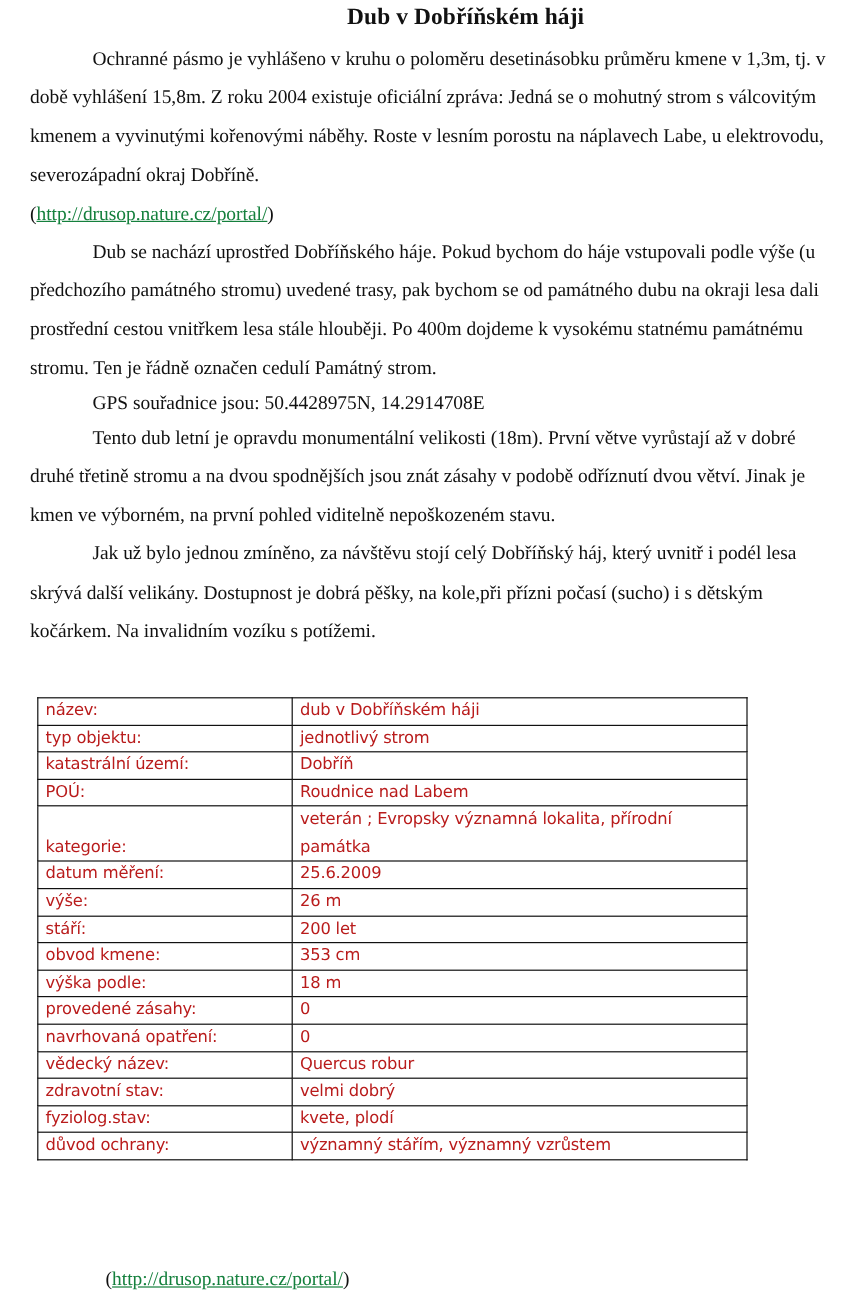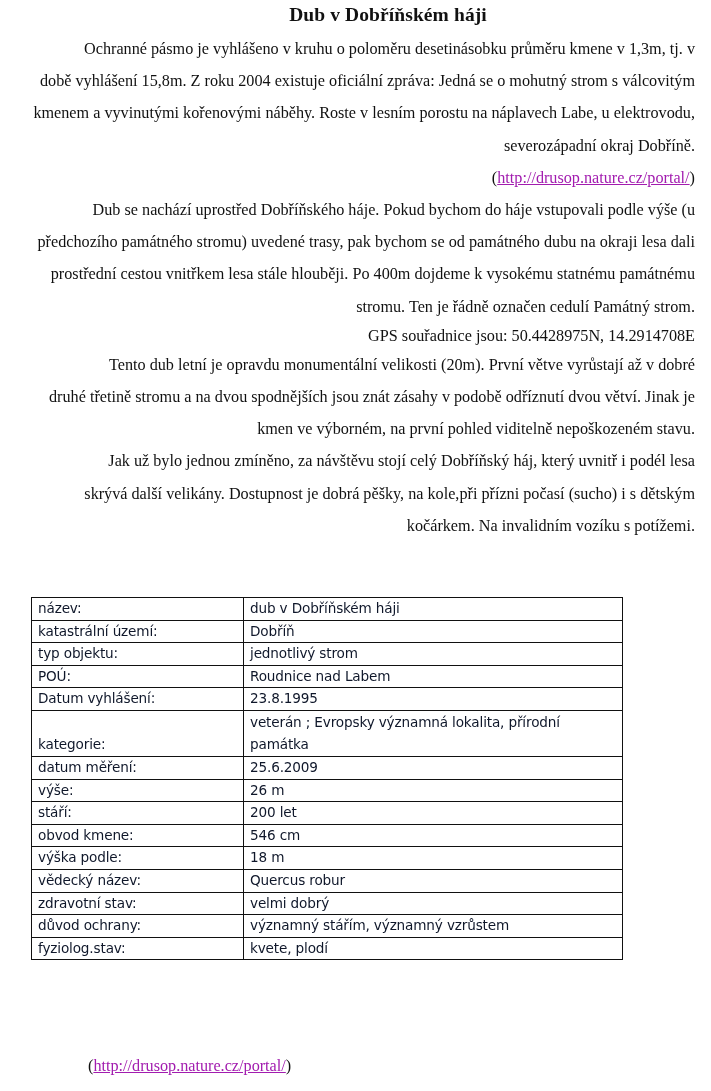--- a/index.html
+++ b/index.html
@@ -26,45 +26,43 @@
     line-height: 26px;
     letter-spacing: 0.1px;
   }
   .body-text {
     position: absolute;
     left: 25px;
     width: 670px;
     top: 33px;
     font-size: 16.2px;
     line-height: 32.2px;
-    text-align: right;
   }
   .body-text p {
     margin: 0;
     text-indent: 52px;
   }
   .body-text p.gps {
     margin-top: -2px;
     margin-bottom: -2px;
     line-height: 30px;
   }
   a.link {
-    color: #a21caf;
+    color: #15803d;
     text-decoration: underline;
   }
   .info-table {
     position: absolute;
     left: 31px;
     top: 581px;
     width: 592px;
     border-collapse: collapse;
     font-family: "DejaVu Sans", "Liberation Sans", sans-serif;
     font-size: 13.6px;
-    color: #0f172a;
-    margin-top: 16px;
+    color: #b91c1c;
   }
   .info-table td {
     border: 1.6px solid #111;
     padding: 0 6px;
     height: 21.6px;
     line-height: 21.6px;
     vertical-align: bottom;
     white-space: nowrap;
     letter-spacing: -0.15px;
   }
@@ -86,82 +84,86 @@
 </style>
 </head>
 <body>
 
 <div class="title">Dub v Dobříňském háji</div>
 
 <div class="body-text">
   <p><span>Ochranné pásmo je vyhlášeno v kruhu o poloměru desetinásobku průměru kmene v 1,3m, tj. v době vyhlášení 15,8m. Z roku 2004 existuje oficiální zpráva: Jedná se o mohutný strom s válcovitým kmenem a vyvinutými kořenovými náběhy. Roste v lesním porostu na náplavech Labe, u elektrovodu, severozápadní okraj Dobříně.</span><br><span style="margin-left: 0px;">(</span><a class="link" href="#">http://drusop.nature.cz/portal/</a><span>)</span></p>
   <p>Dub se nachází uprostřed Dobříňského háje. Pokud bychom do háje vstupovali podle výše (u předchozího památného stromu) uvedené trasy, pak bychom se od památného dubu na okraji lesa dali prostřední cestou vnitřkem lesa stále hlouběji. Po 400m dojdeme k vysokému statnému památnému stromu. Ten je řádně označen cedulí Památný strom.</p>
   <p class="gps">GPS souřadnice jsou: 50.4428975N, 14.2914708E</p>
-  <p>Tento dub letní je opravdu monumentální velikosti (20m). První větve vyrůstají až v dobré druhé třetině stromu a na dvou spodnějších jsou znát zásahy v podobě odříznutí dvou větví. Jinak je kmen ve výborném, na první pohled viditelně nepoškozeném stavu.</p>
+  <p>Tento dub letní je opravdu monumentální velikosti (18m). První větve vyrůstají až v dobré druhé třetině stromu a na dvou spodnějších jsou znát zásahy v podobě odříznutí dvou větví. Jinak je kmen ve výborném, na první pohled viditelně nepoškozeném stavu.</p>
   <p>Jak už bylo jednou zmíněno, za návštěvu stojí celý Dobříňský háj, který uvnitř i podél lesa skrývá další velikány. Dostupnost je dobrá pěšky, na kole,při přízni počasí (sucho) i s dětským kočárkem. Na invalidním vozíku s potížemi.</p>
 </div>
 
 <table class="info-table">
   <tbody id="info-tbody">
       <tr>
         <td class="k">název:</td>
         <td>dub v Dobříňském háji</td>
       </tr>
       <tr>
+        <td class="k">typ objektu:</td>
+        <td>jednotlivý strom</td>
+      </tr>
+      <tr>
         <td class="k">katastrální území:</td>
         <td>Dobříň</td>
       </tr>
       <tr>
-        <td class="k">typ objektu:</td>
-        <td>jednotlivý strom</td>
-      </tr>
-      <tr>
         <td class="k">POÚ:</td>
         <td>Roudnice nad Labem</td>
-      </tr>
-      <tr>
-        <td class="k">Datum vyhlášení:</td>
-        <td>23.8.1995</td>
       </tr>
       <tr>
         <td class="k">kategorie:</td>
         <td class="wrap">veterán ; Evropsky významná lokalita, přírodní památka</td>
       </tr>
       <tr>
         <td class="k">datum měření:</td>
         <td>25.6.2009</td>
       </tr>
       <tr>
         <td class="k">výše:</td>
         <td>26 m</td>
       </tr>
       <tr>
         <td class="k">stáří:</td>
         <td>200 let</td>
       </tr>
       <tr>
         <td class="k">obvod kmene:</td>
-        <td>546 cm</td>
+        <td>353 cm</td>
       </tr>
       <tr>
         <td class="k">výška podle:</td>
         <td>18 m</td>
+      </tr>
+      <tr>
+        <td class="k">provedené zásahy:</td>
+        <td>0</td>
+      </tr>
+      <tr>
+        <td class="k">navrhovaná opatření:</td>
+        <td>0</td>
       </tr>
       <tr>
         <td class="k">vědecký název:</td>
         <td>Quercus robur</td>
       </tr>
       <tr>
         <td class="k">zdravotní stav:</td>
         <td>velmi dobrý</td>
       </tr>
       <tr>
+        <td class="k">fyziolog.stav:</td>
+        <td>kvete, plodí</td>
+      </tr>
+      <tr>
         <td class="k">důvod ochrany:</td>
         <td>významný stářím, významný vzrůstem</td>
-      </tr>
-      <tr>
-        <td class="k">fyziolog.stav:</td>
-        <td>kvete, plodí</td>
       </tr>
     </tbody>
 </table>
 
 <div class="footer-link"><span>(</span><a class="link" href="#">http://drusop.nature.cz/portal/</a><span>)</span></div>
 
 </body></html>

